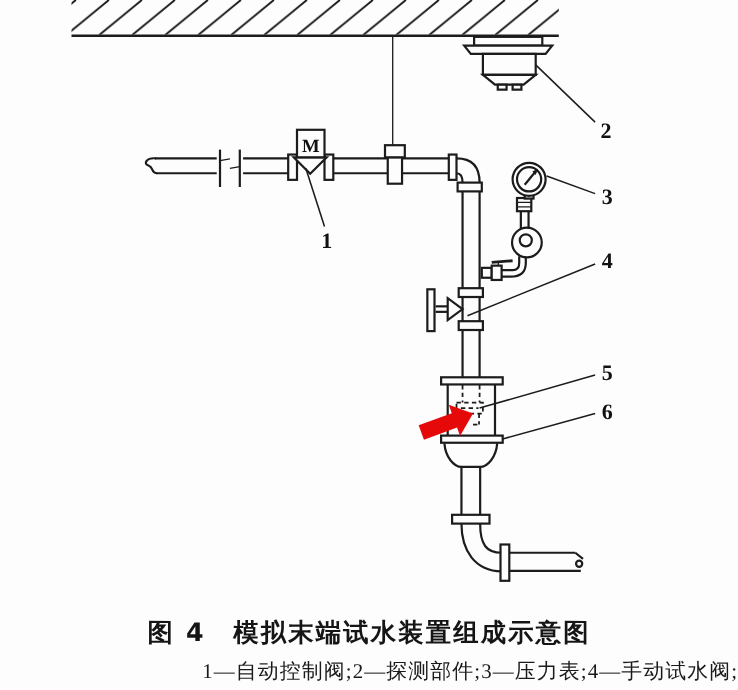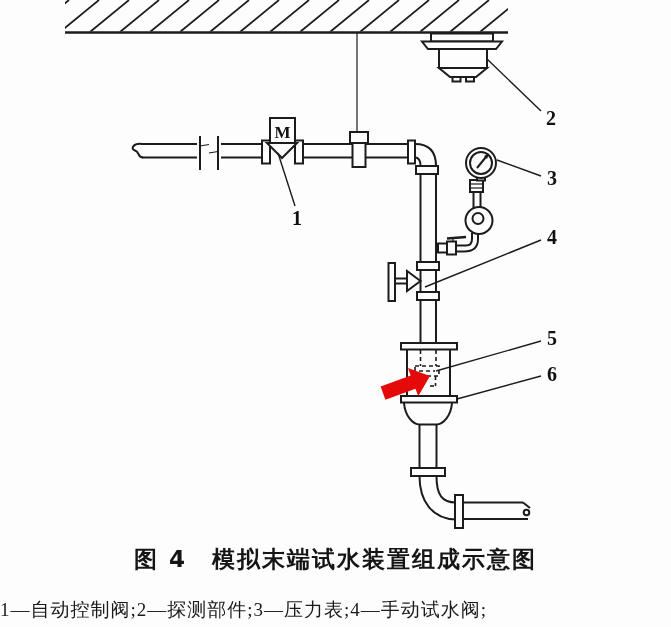--- a/index.html
+++ b/index.html
@@ -19,29 +19,29 @@
   .dash{stroke:#1c1c1c;stroke-width:1.6;fill:none;stroke-dasharray:4 3;}
   .callout{
     font-family:"Liberation Serif", serif;
     font-size:20px;font-weight:600;fill:#111;
   }
   .mlabel{
     font-family:"Liberation Serif", serif;
     font-size:17px;font-weight:700;fill:#111;
   }
   .caption-title{
-    position:absolute;left:0;top:544px;width:671px;
+    position:absolute;left:0;top:560px;width:671px;
     text-align:center;
     font-family:"DejaVu Sans", sans-serif;
     font-size:23px;font-weight:700;color:#151515;
     letter-spacing:2px;
   }
   .caption-legend{
     position:absolute;left:0;top:597px;width:671px;
-    text-align:left;
+    text-align:right;
     font-family:"Liberation Serif", serif;
     font-size:19px;font-weight:500;color:#1a1a1a;
     letter-spacing:1px;
   }
 </style>
 </head>
 <body>
 
 <div class="stage">
 

